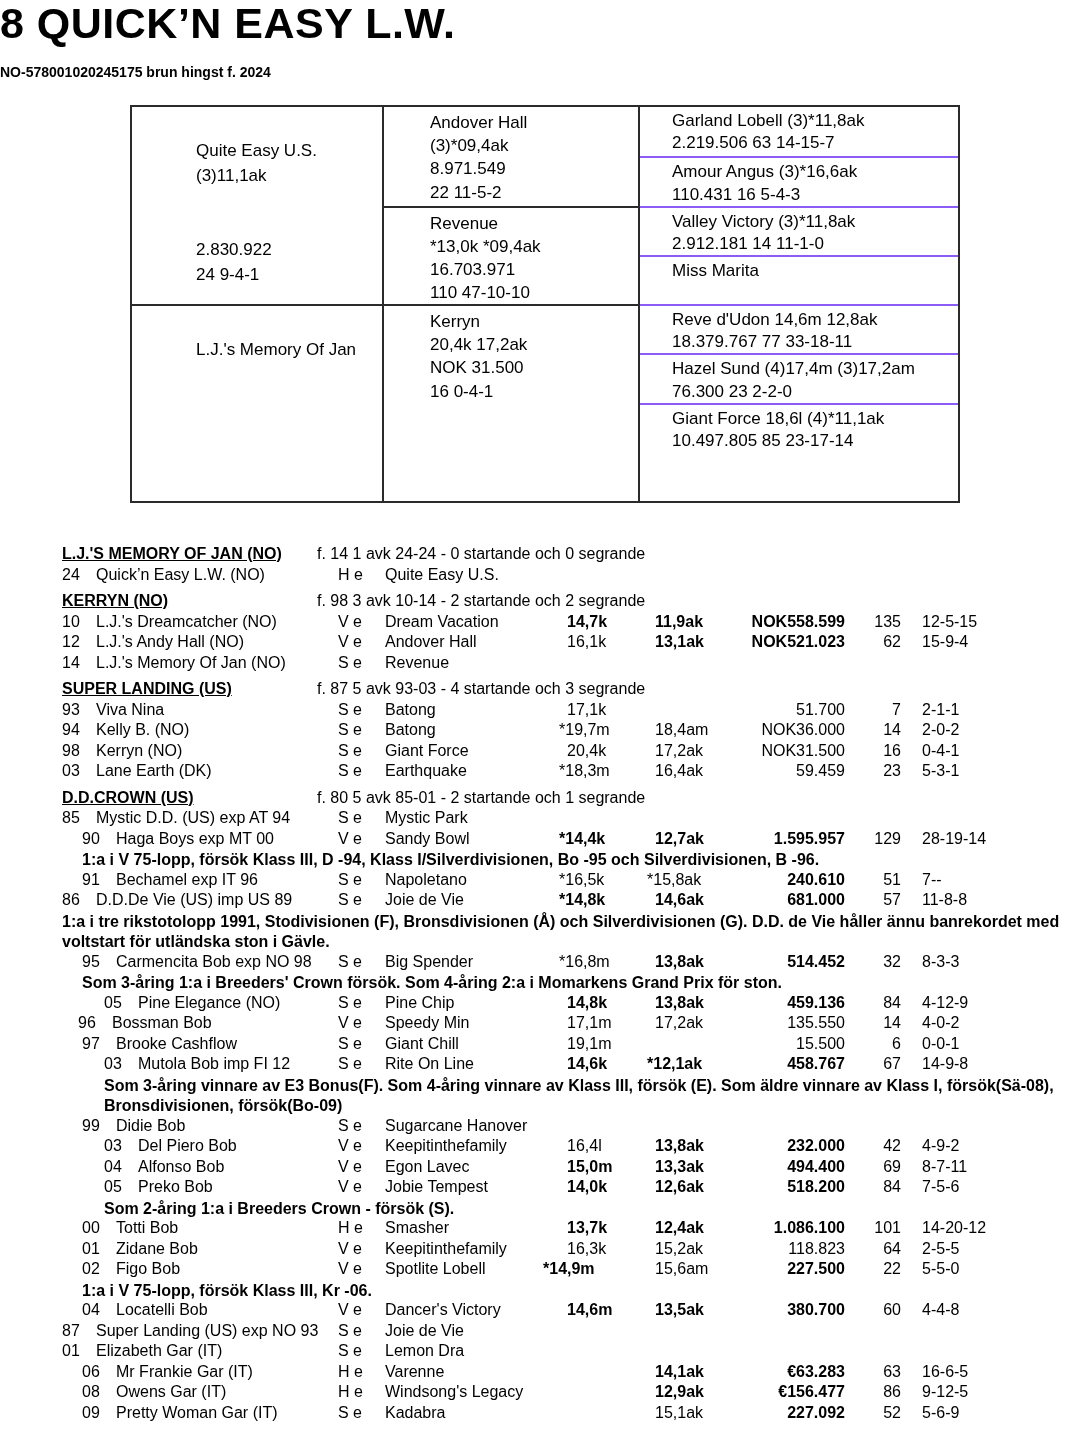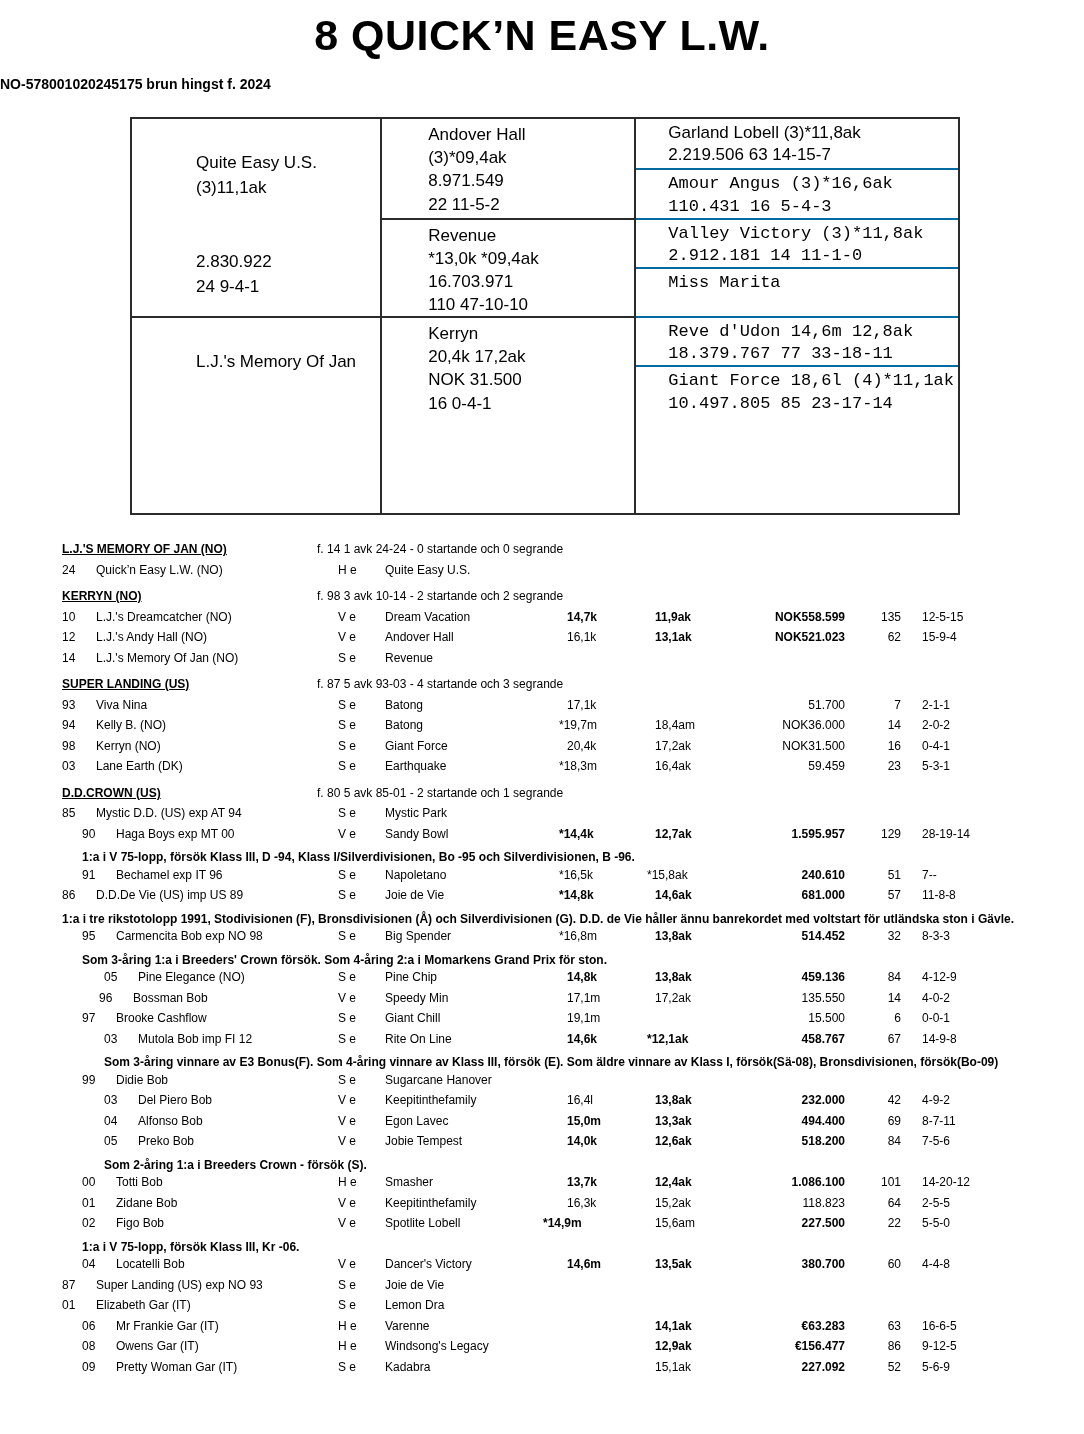--- a/index.html
+++ b/index.html
@@ -3,46 +3,46 @@
 <meta charset="utf-8">
 <style>
   html,body { margin:0; padding:0; background:#ffffff; }
   body {
     width:1084px; height:1434px; overflow:hidden;
     font-family:"Liberation Sans","DejaVu Sans",sans-serif;
     color:#000;
     -webkit-font-smoothing:antialiased;
   }
   .title {
-    text-align:center; font-size:43px; font-weight:bold;
-    margin-top:12px; line-height:46px; letter-spacing:0.5px;
+    text-align:left; font-size:43px; font-weight:bold;
+    line-height:46px; letter-spacing:0.5px;
   }
   .subtitle {
     text-align:left; font-size:14px; font-weight:bold; margin-top:18px;
   }
 
   
   .ped {
     display:flex; margin:25px 0 0 130px; width:830px; height:398px;
     border:2px solid #2b2b2b; box-sizing:border-box; font-size:17px;
   }
   .pcol { box-sizing:border-box; }
   .pcol1 { width:250px; }
   .pcol2 { width:256px; border-left:2px solid #2b2b2b; }
   .pcol3 { flex:1; border-left:2px solid #2b2b2b; }
   .c1cell { height:197px; box-sizing:border-box; padding:31px 4px 0 64px; line-height:25px; overflow:hidden; }
   .c1cell + .c1cell { border-top:2px solid #2b2b2b; }
   .c1gap  { height:49px; }
   .c2cell { height:98.5px; box-sizing:border-box; padding:4px 4px 0 46px; line-height:23.2px; overflow:hidden; }
   .c2cell + .c2cell { border-top:2px solid #2b2b2b; }
   .c3cell { height:49.25px; box-sizing:border-box; padding:3px 4px 0 32px; line-height:22.3px; overflow:hidden; white-space:nowrap; }
-  .c3cell + .c3cell { border-top:2px solid #0369a1;font-family:Liberation Mono, monospace; }
+  .c3cell + .c3cell { border-top:2px solid #8b5cf6; }
 
   
-  .list { position:relative; margin:27px 0 0 62px; width:1004px; font-size:12px; }
+  .list { position:relative; margin:42px 0 0 62px; width:1004px; font-size:16px; }
   .lrow { position:relative; height:20.5px; white-space:nowrap; }
   .lrow.hdr { margin-top:6px; }
   .sec-h { font-weight:bold; text-decoration:underline; }
   .sec-i { position:absolute; left:255px; top:0; }
   .c-nm  { position:absolute; top:0; }
   .cd    { display:inline-block; min-width:34px; }
   .c-sex { position:absolute; left:276px; top:0; }
   .c-sire{ position:absolute; left:323px; top:0; }
   .c-r1  { position:absolute; left:505px; top:0; }
   .c-r2  { position:absolute; left:593px; top:0; }
@@ -107,20 +107,24 @@
         </div>
         <div class="c3cell">
           <div>Miss Marita</div>
           <div></div>
         </div>
         <div class="c3cell">
           <div>Reve d'Udon 14,6m 12,8ak</div>
           <div>18.379.767 77 33-18-11</div>
         </div>
         <div class="c3cell">
+          <div>Hazel Sund (4)17,4m (3)17,2am</div>
+          <div>76.300 23 2-2-0</div>
+        </div>
+        <div class="c3cell">
           <div>Giant Force 18,6l (4)*11,1ak</div>
           <div>10.497.805 85 23-17-14</div>
         </div>
       </div>
   </div>
 
   <div class="list" id="list">
       <div class="lrow hdr"><span class="sec-h">L.J.'S MEMORY OF JAN (NO)</span><span class="sec-i">f. 14 1 avk 24-24 - 0 startande och 0 segrande</span></div>
       <div class="lrow">
         <span class="c-nm" style="left: 0px;"><span class="cd">24</span><span>Quick’n Easy L.W. (NO)</span></span>
@@ -246,21 +250,21 @@
         <span class="c-nm" style="left: 42px;"><span class="cd">05</span><span>Pine Elegance (NO)</span></span>
         <span class="c-sex">S e</span>
         <span class="c-sire">Pine Chip</span>
         <span class="c-r1 b">14,8k</span>
         <span class="c-r2 b">13,8ak</span>
         <span class="c-earn b">459.136</span>
         <span class="c-st">84</span>
         <span class="c-plc">4-12-9</span>
       </div>
       <div class="lrow">
-        <span class="c-nm" style="left: 37px;"><span class="cd">96</span><span>Bossman Bob</span></span>
+        <span class="c-nm" style="left: 16px;"><span class="cd">96</span><span>Bossman Bob</span></span>
         <span class="c-sex">V e</span>
         <span class="c-sire">Speedy Min</span>
         <span class="c-r1">17,1m</span>
         <span class="c-r2">17,2ak</span>
         <span class="c-earn">135.550</span>
         <span class="c-st">14</span>
         <span class="c-plc">4-0-2</span>
       </div>
       <div class="lrow">
         <span class="c-nm" style="left: 20px;"><span class="cd">97</span><span>Brooke Cashflow</span></span>

